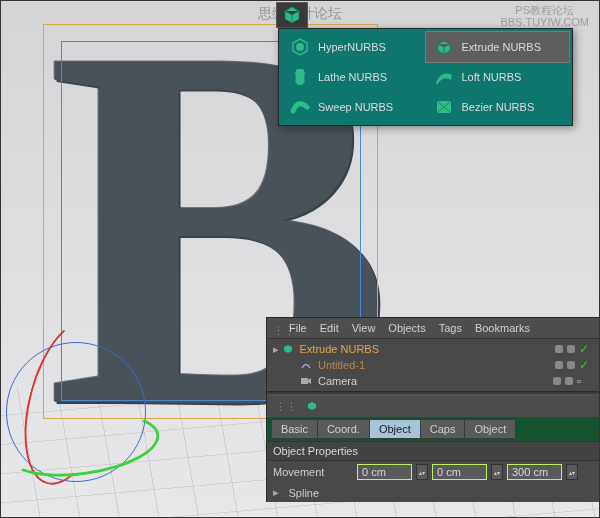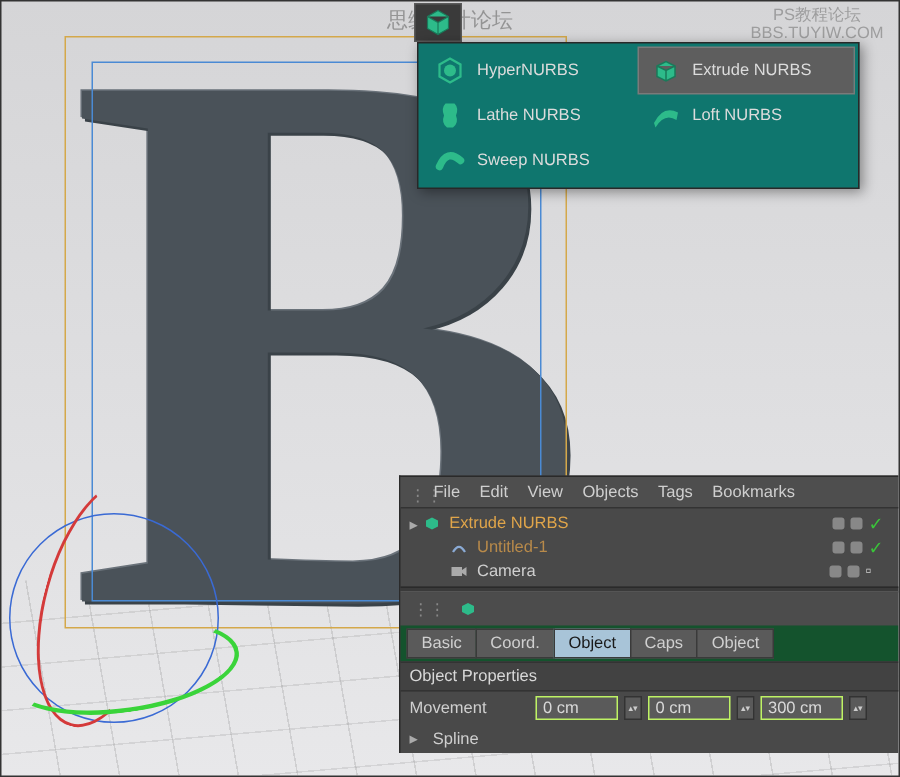--- a/index.html
+++ b/index.html
@@ -360,20 +360,29 @@
     <span>Loft NURBS</span>
   </div>
   <div class="nurbs-item">
     <span class="nurbs-icon">
       <svg width="20" height="20" viewBox="0 0 20 20">
           <path d="M3 14 Q8 2 17 10" fill="none" stroke="#2dbb8a" stroke-width="5" stroke-linecap="round"></path>
         </svg>
     </span>
     <span>Sweep NURBS</span>
   </div>
+  <div class="nurbs-item">
+    <span class="nurbs-icon">
+      <svg width="20" height="20" viewBox="0 0 20 20">
+          <rect x="3" y="4" width="14" height="12" fill="#2dbb8a"></rect>
+          <path d="M3 4 L17 16 M3 16 L17 4" stroke="#1a7a5a" stroke-width="0.8"></path>
+        </svg>
+    </span>
+    <span>Bezier NURBS</span>
+  </div>
 </div>
 
 <div class="panel">
   <div class="panel-menu">
     <span class="grip">⋮⋮</span>
     <span>File</span>
     <span>Edit</span>
     <span>View</span>
     <span>Objects</span>
     <span>Tags</span>

